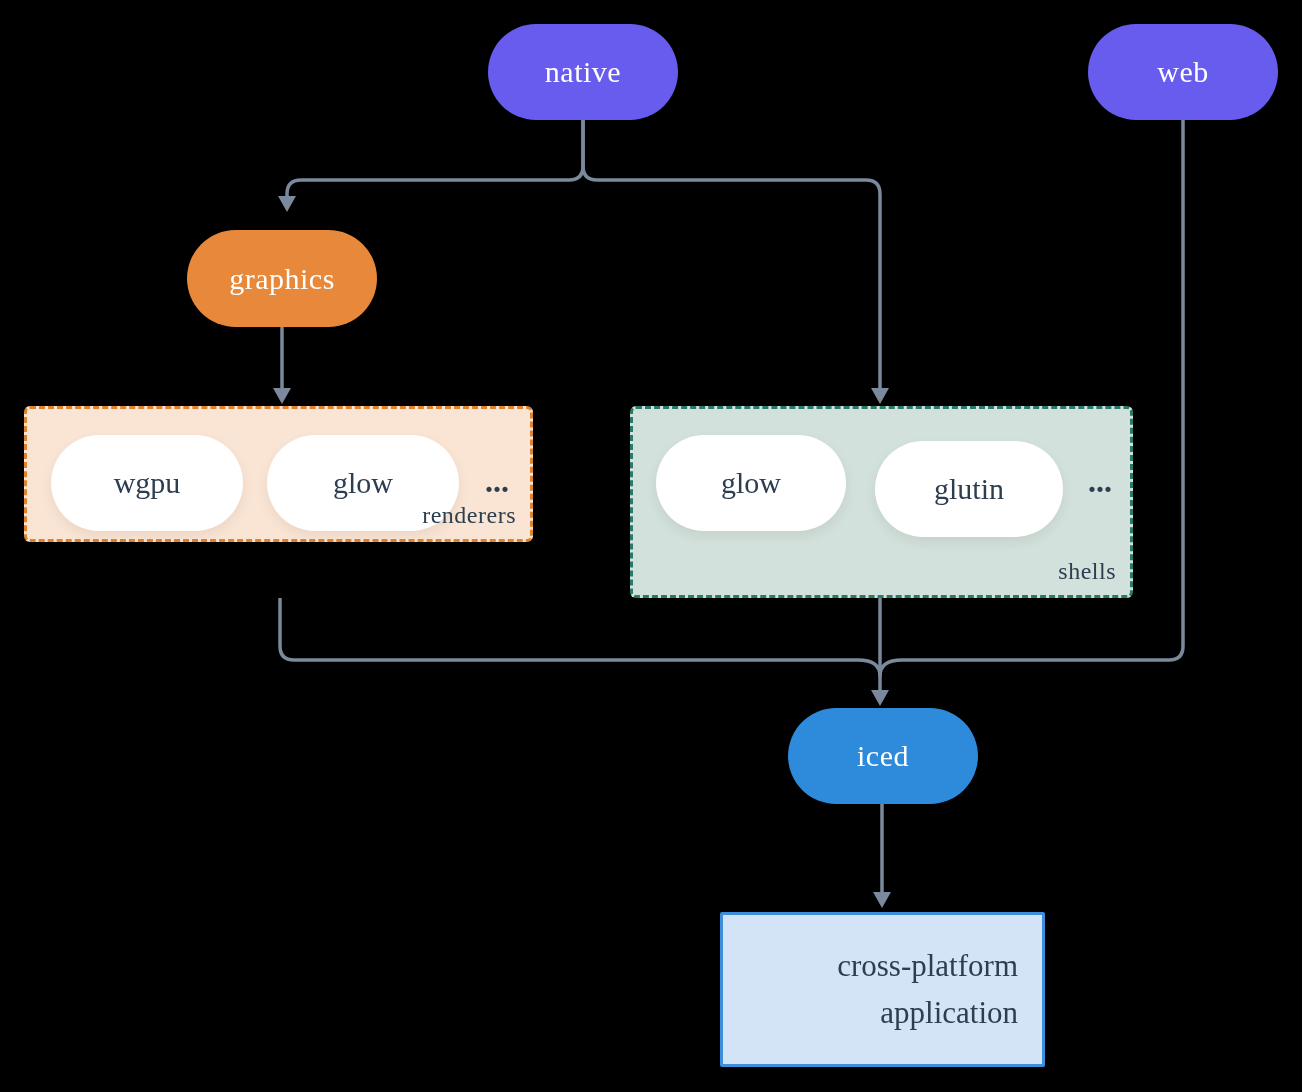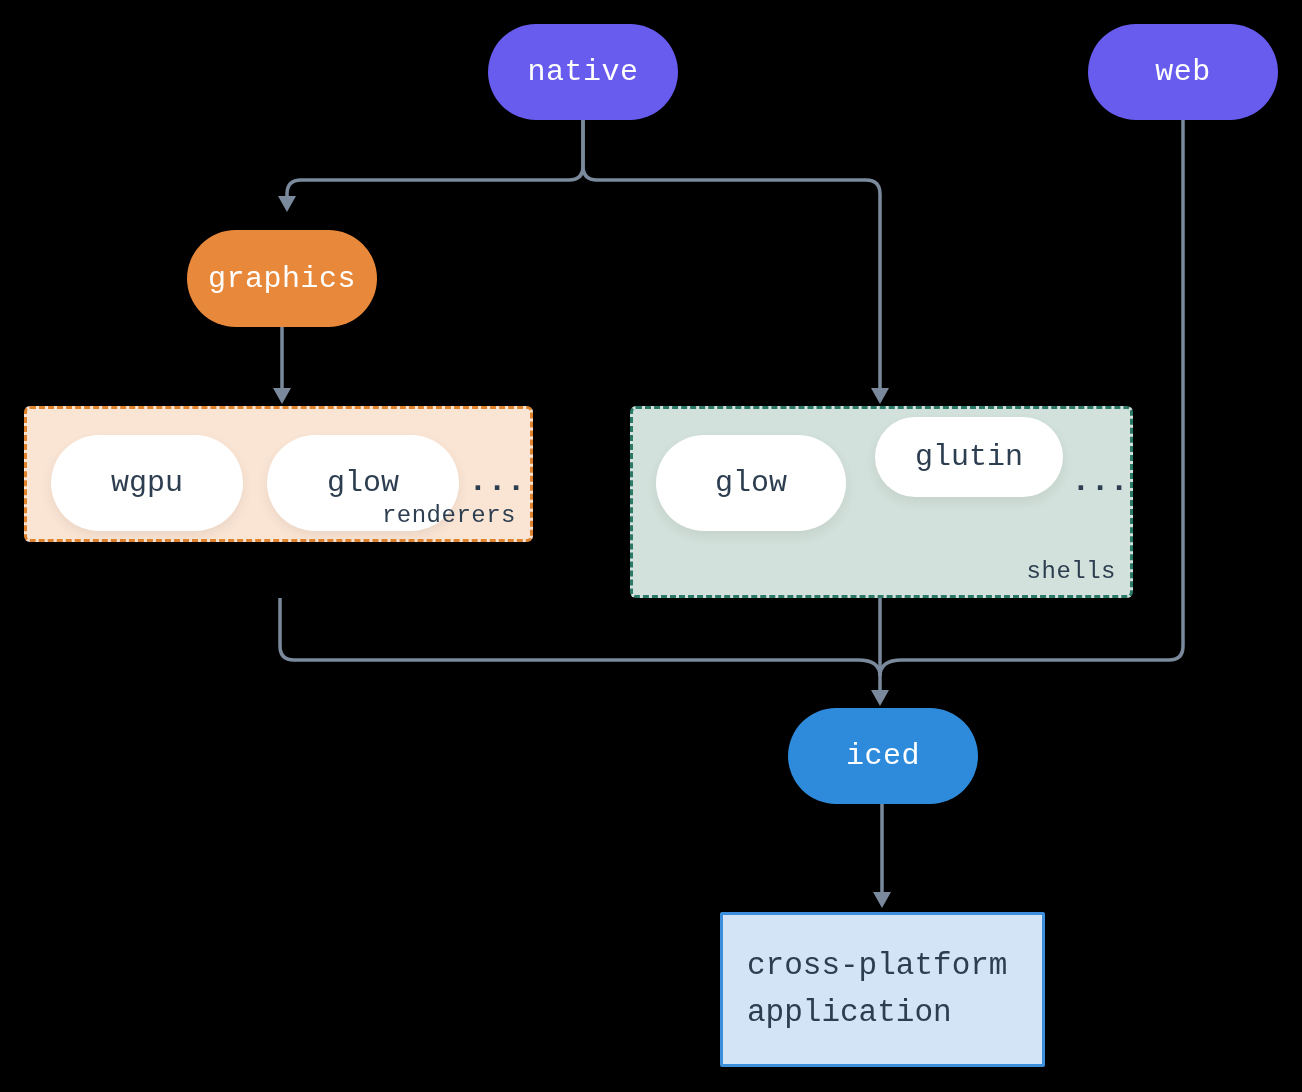--- a/index.html
+++ b/index.html
@@ -15,21 +15,21 @@
     --app-border: #3D8EDB;
     --text-dark: #2D3E50;
     --connector: #7A899C;
   }
   html, body { margin: 0; padding: 0; background: var(--background); }
   .canvas {
     position: relative;
     width: 1302px;
     height: 1092px;
     background: var(--background);
-    font-family: Liberation Mono, monospace;
+    font-family: Liberation Serif, serif;
     overflow: hidden;
   }
   .pill {
     position: absolute;
     display: flex;
     align-items: center;
     justify-content: center;
     border-radius: 60px;
     font-size: 30px;
     letter-spacing: 0.5px;
@@ -79,21 +79,21 @@
   .app-box {
     position: absolute;
     box-sizing: border-box;
     background: var(--app-bg);
     border: 3px solid var(--app-border);
     border-radius: 2px;
     color: var(--text-dark);
     display: flex;
     align-items: center;
     justify-content: center;
-    text-align: left;
+    text-align: right;
     font-size: 31px;
     line-height: 1.5;
     padding: 0 24px;
   }
   svg.connectors {
     position: absolute;
     left: 0; top: 0;
     width: 1302px; height: 1092px;
     pointer-events: none;
   }
@@ -135,21 +135,21 @@
 
   <div class="group group--renderers" style="left:24px; top:406px; width:509px; height:136px;">
     <div class="white-pill" style="left:24px; top:26px; width:192px; height:96px;">wgpu</div>
     <div class="white-pill" style="left:240px; top:26px; width:192px; height:96px;">glow</div>
     <div class="more" style="left:445px; top:52px;">...</div>
     <div class="group-label">renderers</div>
   </div>
 
   <div class="group group--shells" style="left:630px; top:406px; width:503px; height:192px;">
     <div class="white-pill" style="left:23px; top:26px; width:190px; height:96px;">glow</div>
-    <div class="white-pill" style="left:242px; top:8px; width:188px; height:80px;">glutin</div>
+    <div class="white-pill" style="left:242px; top:32px; width:188px; height:96px;">glutin</div>
     <div class="more" style="left:442px; top:52px;">...</div>
     <div class="group-label">shells</div>
   </div>
 
   <div class="pill pill--iced" style="left:788px; top:708px; width:190px; height:96px;text-align:center;">iced</div>
 
   <div class="app-box" style="left:720px; top:912px; width:325px; height:155px;">cross-platform application</div>
 
 </div>
 

